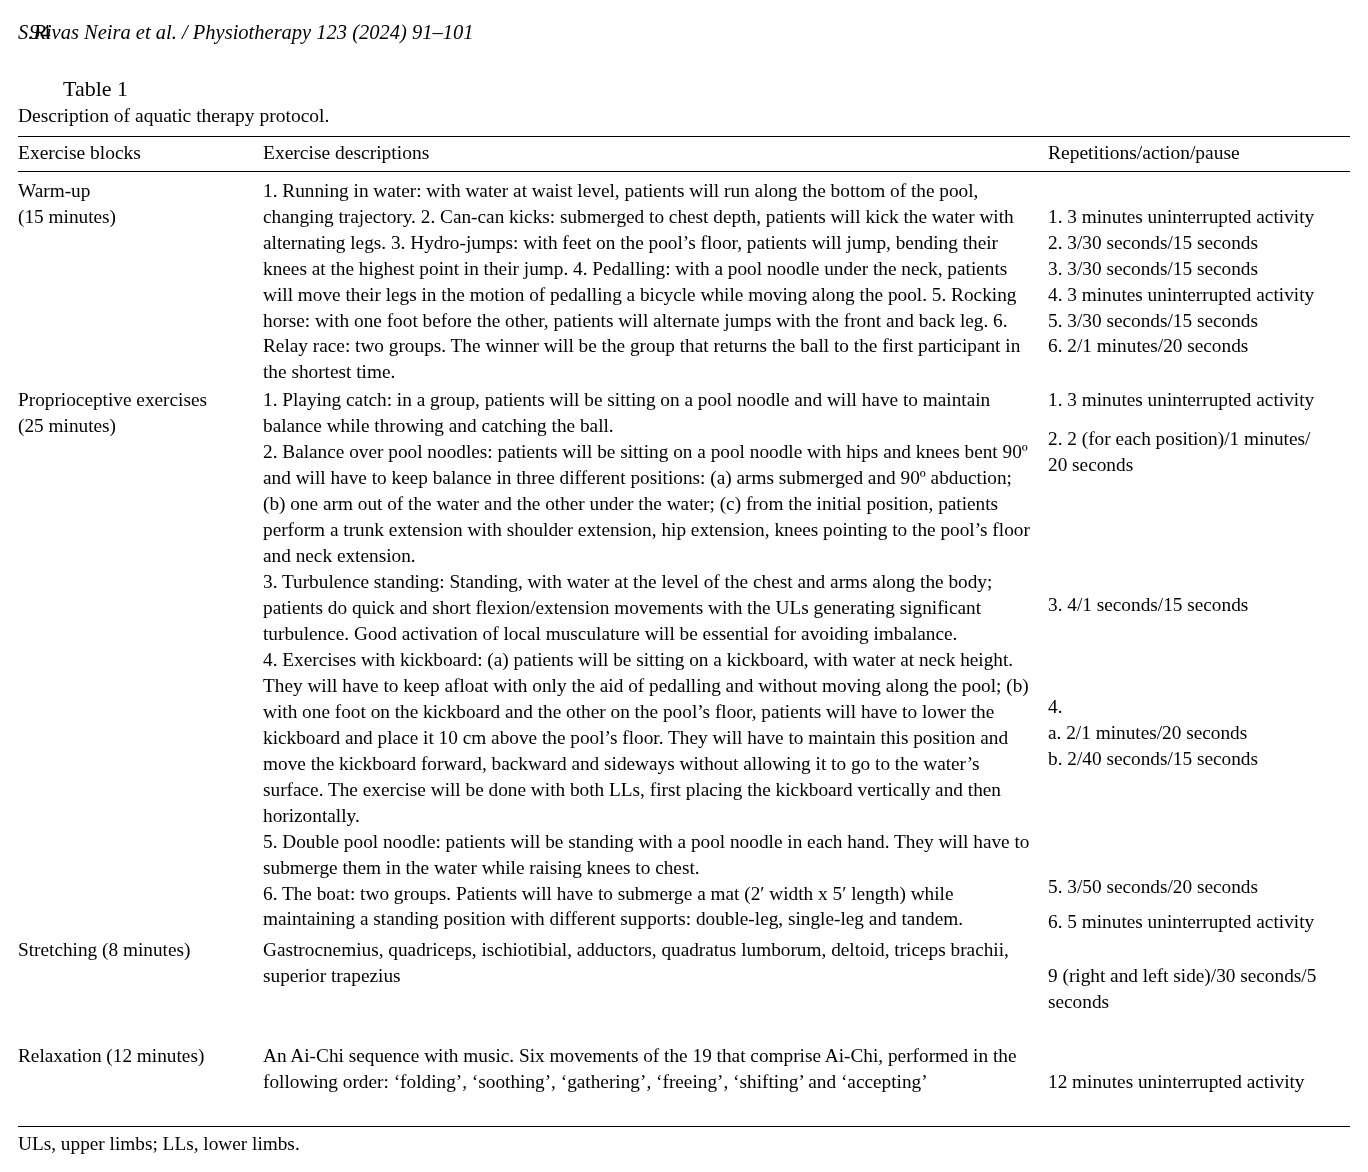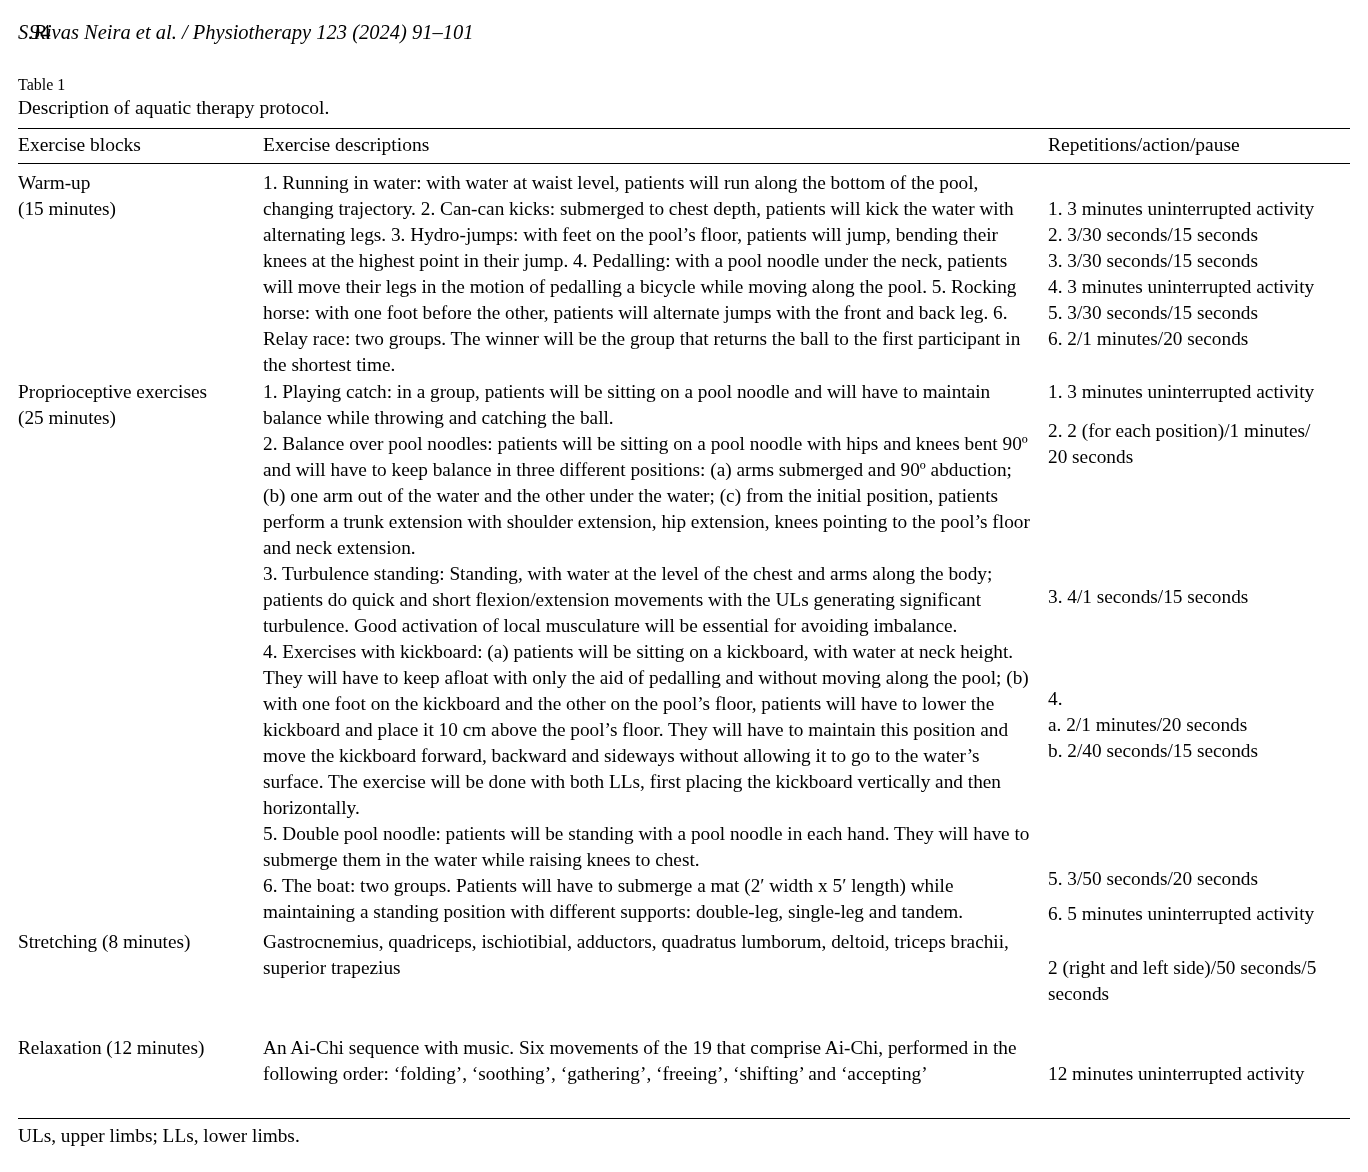--- a/index.html
+++ b/index.html
@@ -36,22 +36,23 @@
   }
   .head-center {
     text-align: left;
     font-style: italic;
     font-size: 20.5px;
     line-height: 1;
     padding-top: 6px;
   }
   
   .table-label {
-    font-size: 16px;
+    font-size: 22px;
     line-height: 1.32;
+    margin-left: 45px;
   }
   .table-caption {
     font-size: 19.5px;
     line-height: 1.32;
     margin-bottom: 7px;
   }
   
   table.proto {
     width: 100%;
     border-collapse: collapse;
@@ -176,21 +177,21 @@
           <div class="entry reps">6. 5 minutes uninterrupted activity</div>
         </td>
       </tr>
 
       <tr>
         <td class="blk-name">Stretching (8 minutes)</td>
         <td class="desc">
           <p>Gastrocnemius, quadriceps, ischiotibial, adductors, quadratus lumborum, deltoid, triceps brachii, superior trapezius</p>
         </td>
         <td class="reps col3-cell">
-          <div class="entry reps">2 (right and left side)/50 seconds/5 seconds</div>
+          <div class="entry reps">9 (right and left side)/30 seconds/5 seconds</div>
         </td>
       </tr>
 
       <tr class="last-body">
         <td class="blk-name">Relaxation (12 minutes)</td>
         <td class="desc">
           <p>An Ai-Chi sequence with music. Six movements of the 19 that comprise Ai-Chi, performed in the following order: ‘folding’, ‘soothing’, ‘gathering’, ‘freeing’, ‘shifting’ and ‘accepting’</p>
         </td>
         <td class="reps col3-cell">
           <div class="entry reps">12 minutes uninterrupted activity</div>

